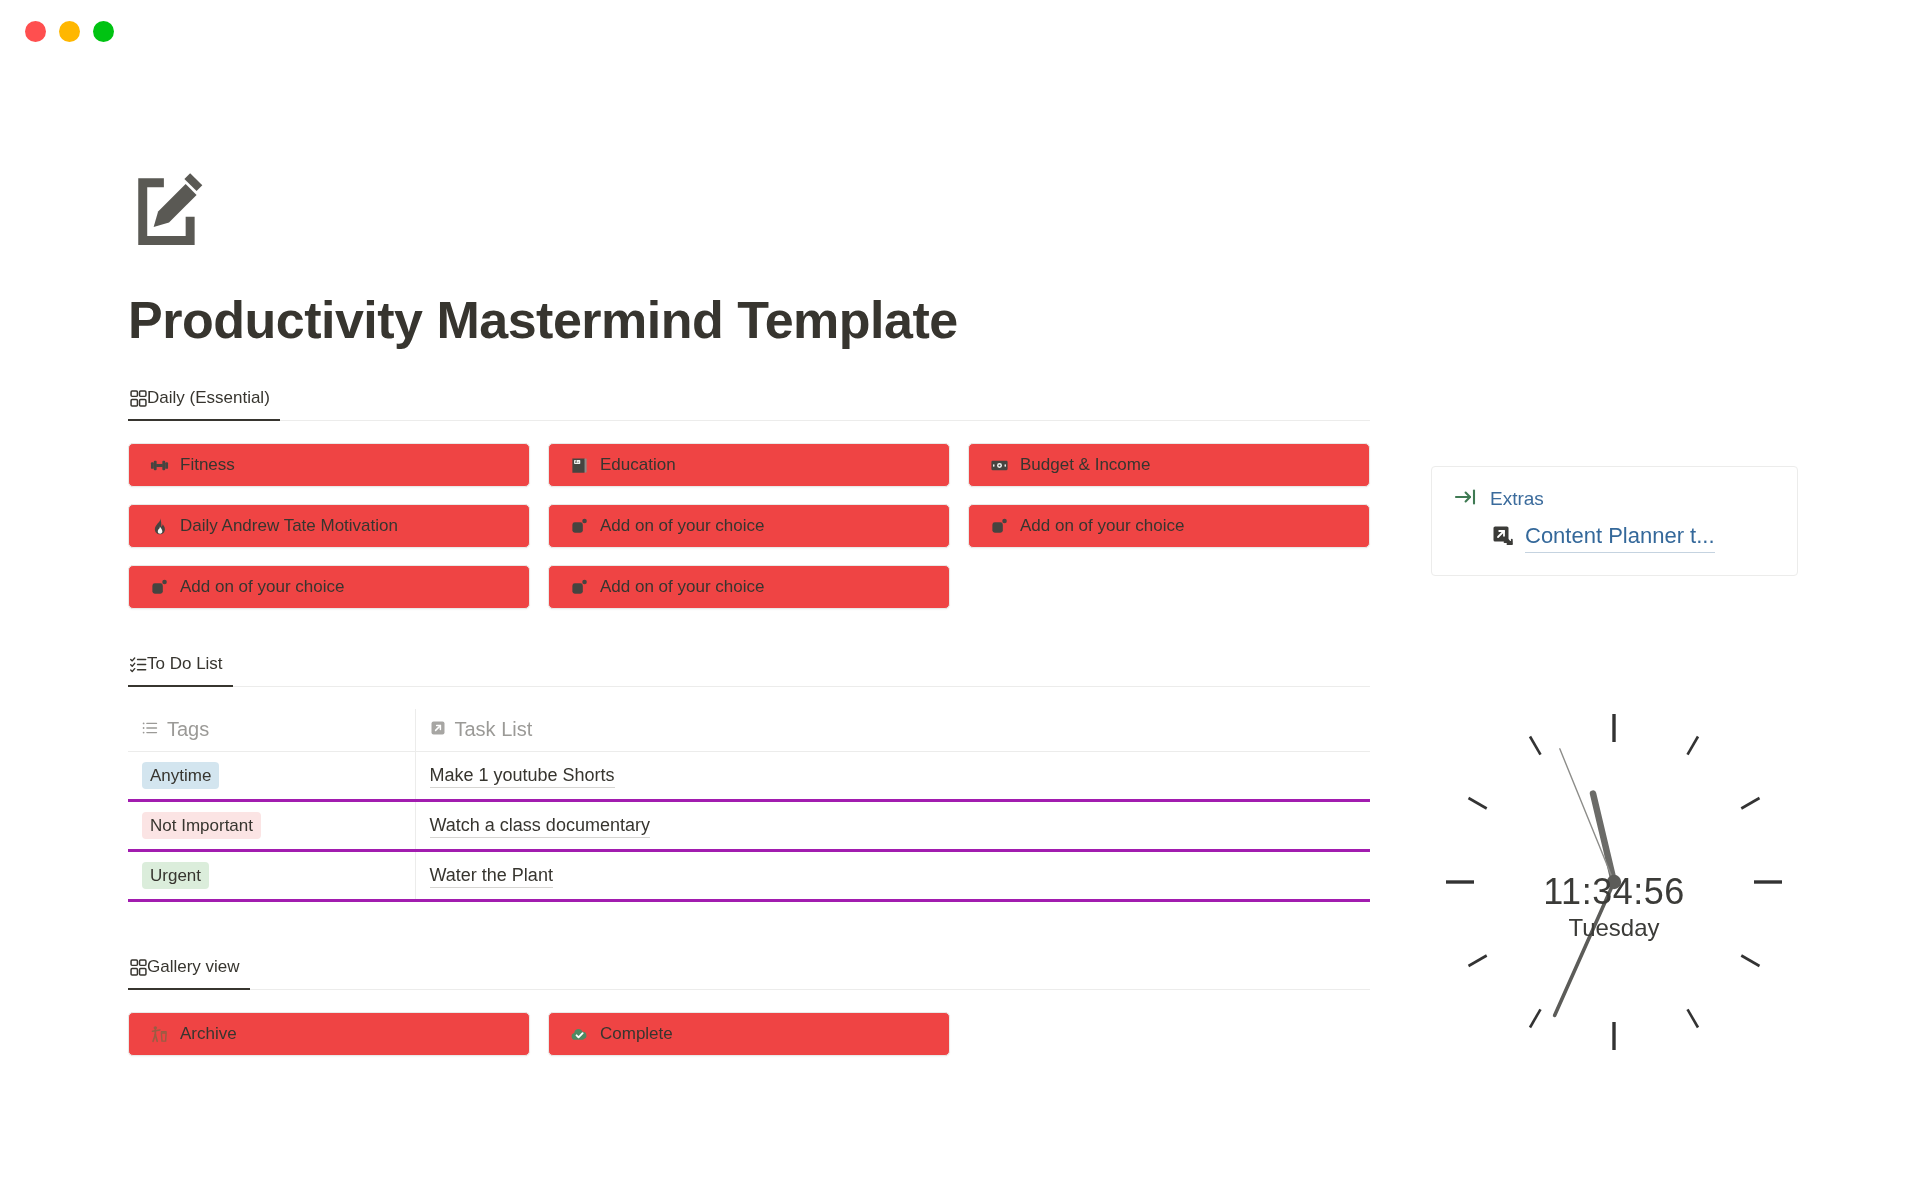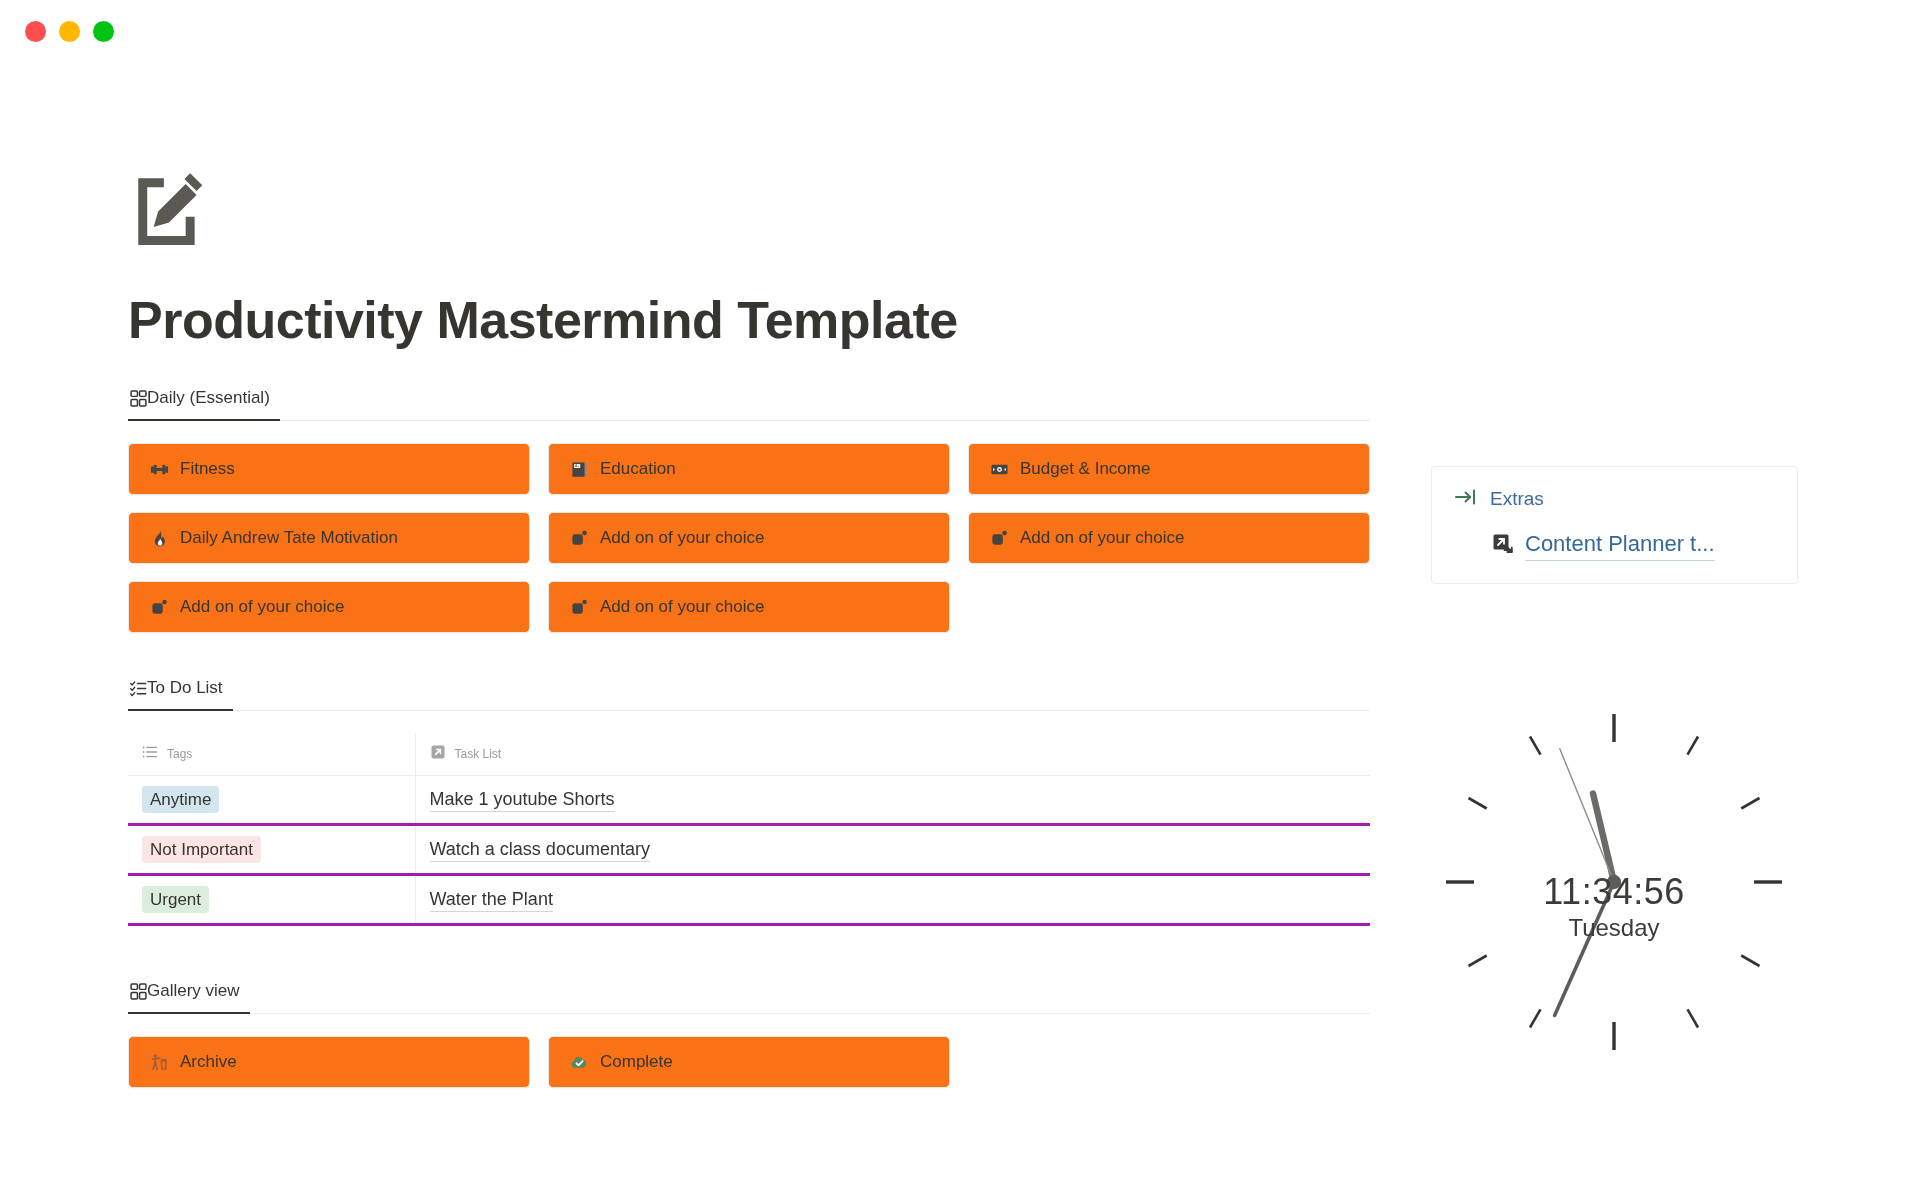--- a/index.html
+++ b/index.html
@@ -85,22 +85,22 @@
   
   .cardgrid {
     display: grid;
     grid-template-columns: repeat(3, 1fr);
     gap: 17px 18px;
     margin-bottom: 40px;
   }
   .card {
     border: 1px solid #e9e9e7;
     border-radius: 5px;
-    background: #f97316;
-    height: 52px;
+    background: #ef4444;
+    height: 44px;
     display: flex;
     align-items: center;
     padding: 0 20px;
     gap: 11px;
     box-shadow: 0 1px 2px rgba(15,15,15,0.04);
     font-size: 17px;
     color: #37352f;
     cursor: pointer;
     box-sizing: border-box;
   }
@@ -117,21 +117,21 @@
   
   .tablewrap { margin-bottom: 10px; }
   table.db {
     width: 100%;
     border-collapse: collapse;
     table-layout: fixed;
   }
   table.db th {
     text-align: left;
     font-weight: 400;
-    font-size: 12px;
+    font-size: 20px;
     color: #9b9a97;
     padding: 9px 12px 9px 14px;
     border-bottom: 1px solid #ececeb;
     border-right: 1px solid #ececeb;
     height: 42px;
     box-sizing: border-box;
   }
   table.db th:last-child { border-right: none; }
   table.db td {
     font-size: 18px;
@@ -171,21 +171,21 @@
     border: 1px solid #ececeb;
     border-radius: 4px;
     background: #fff;
     padding: 20px 22px 22px 22px;
     box-sizing: border-box;
   }
   .extras-row {
     display: flex;
     align-items: center;
     gap: 12px;
-    margin-bottom: 20px;
+    margin-bottom: 12px;
   }
   .extras-title {
     font-size: 19px;
     color: #3b6b9c;
   }
   .extras-sub {
     display: flex;
     align-items: center;
     gap: 11px;
     padding-left: 38px;

